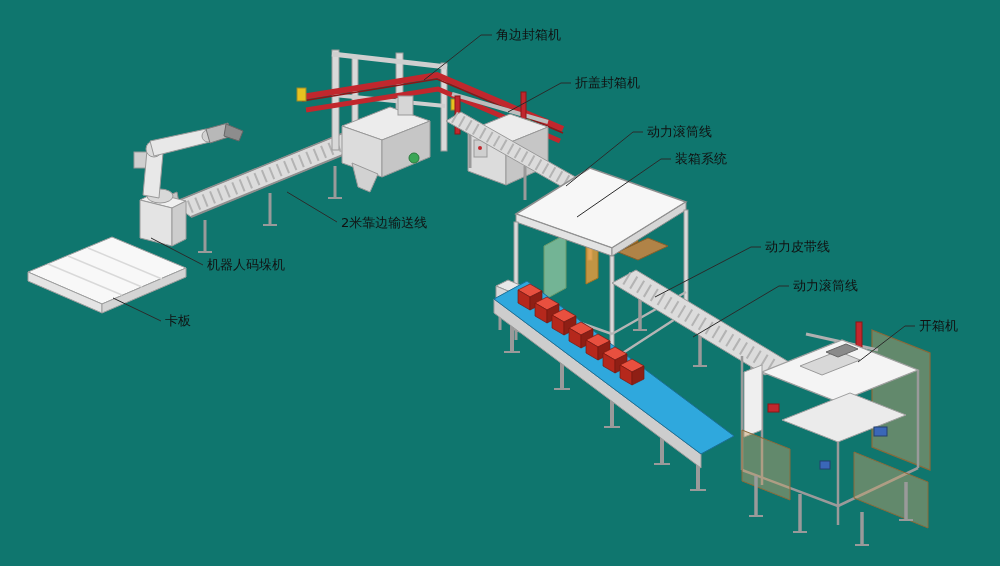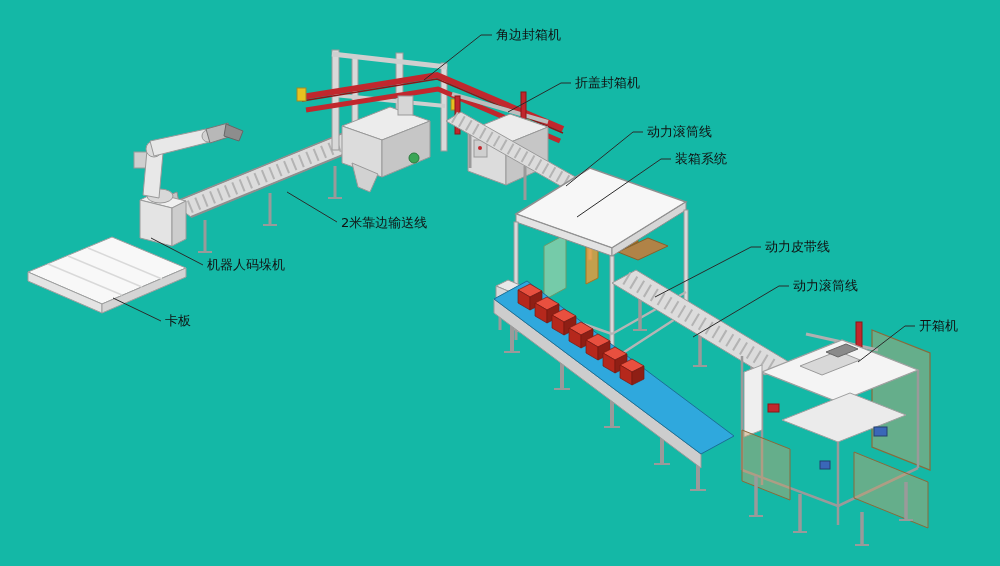--- a/index.html
+++ b/index.html
@@ -1,16 +1,16 @@
 <!DOCTYPE html>
 <html><head>
 <meta charset="utf-8">
 <style>
   html,body{margin:0;padding:0;background:#ffffff;}
-  .stage{position:relative;width:1000px;height:566px;background:#14b8a6;overflow:hidden;
+  .stage{position:relative;width:1000px;height:566px;background:#0f766e;overflow:hidden;
          font-family:"DejaVu Sans","Liberation Sans",sans-serif;}
   svg text{font-family:"DejaVu Sans","Liberation Sans",sans-serif;font-size:13px;fill:#111;}
   .leader{fill:none;stroke:#2b2b2b;stroke-width:1;}
 </style>
 </head>
 <body>
 
 <div class="stage">
 <svg width="1000" height="566" viewBox="0 0 1000 566">
 

